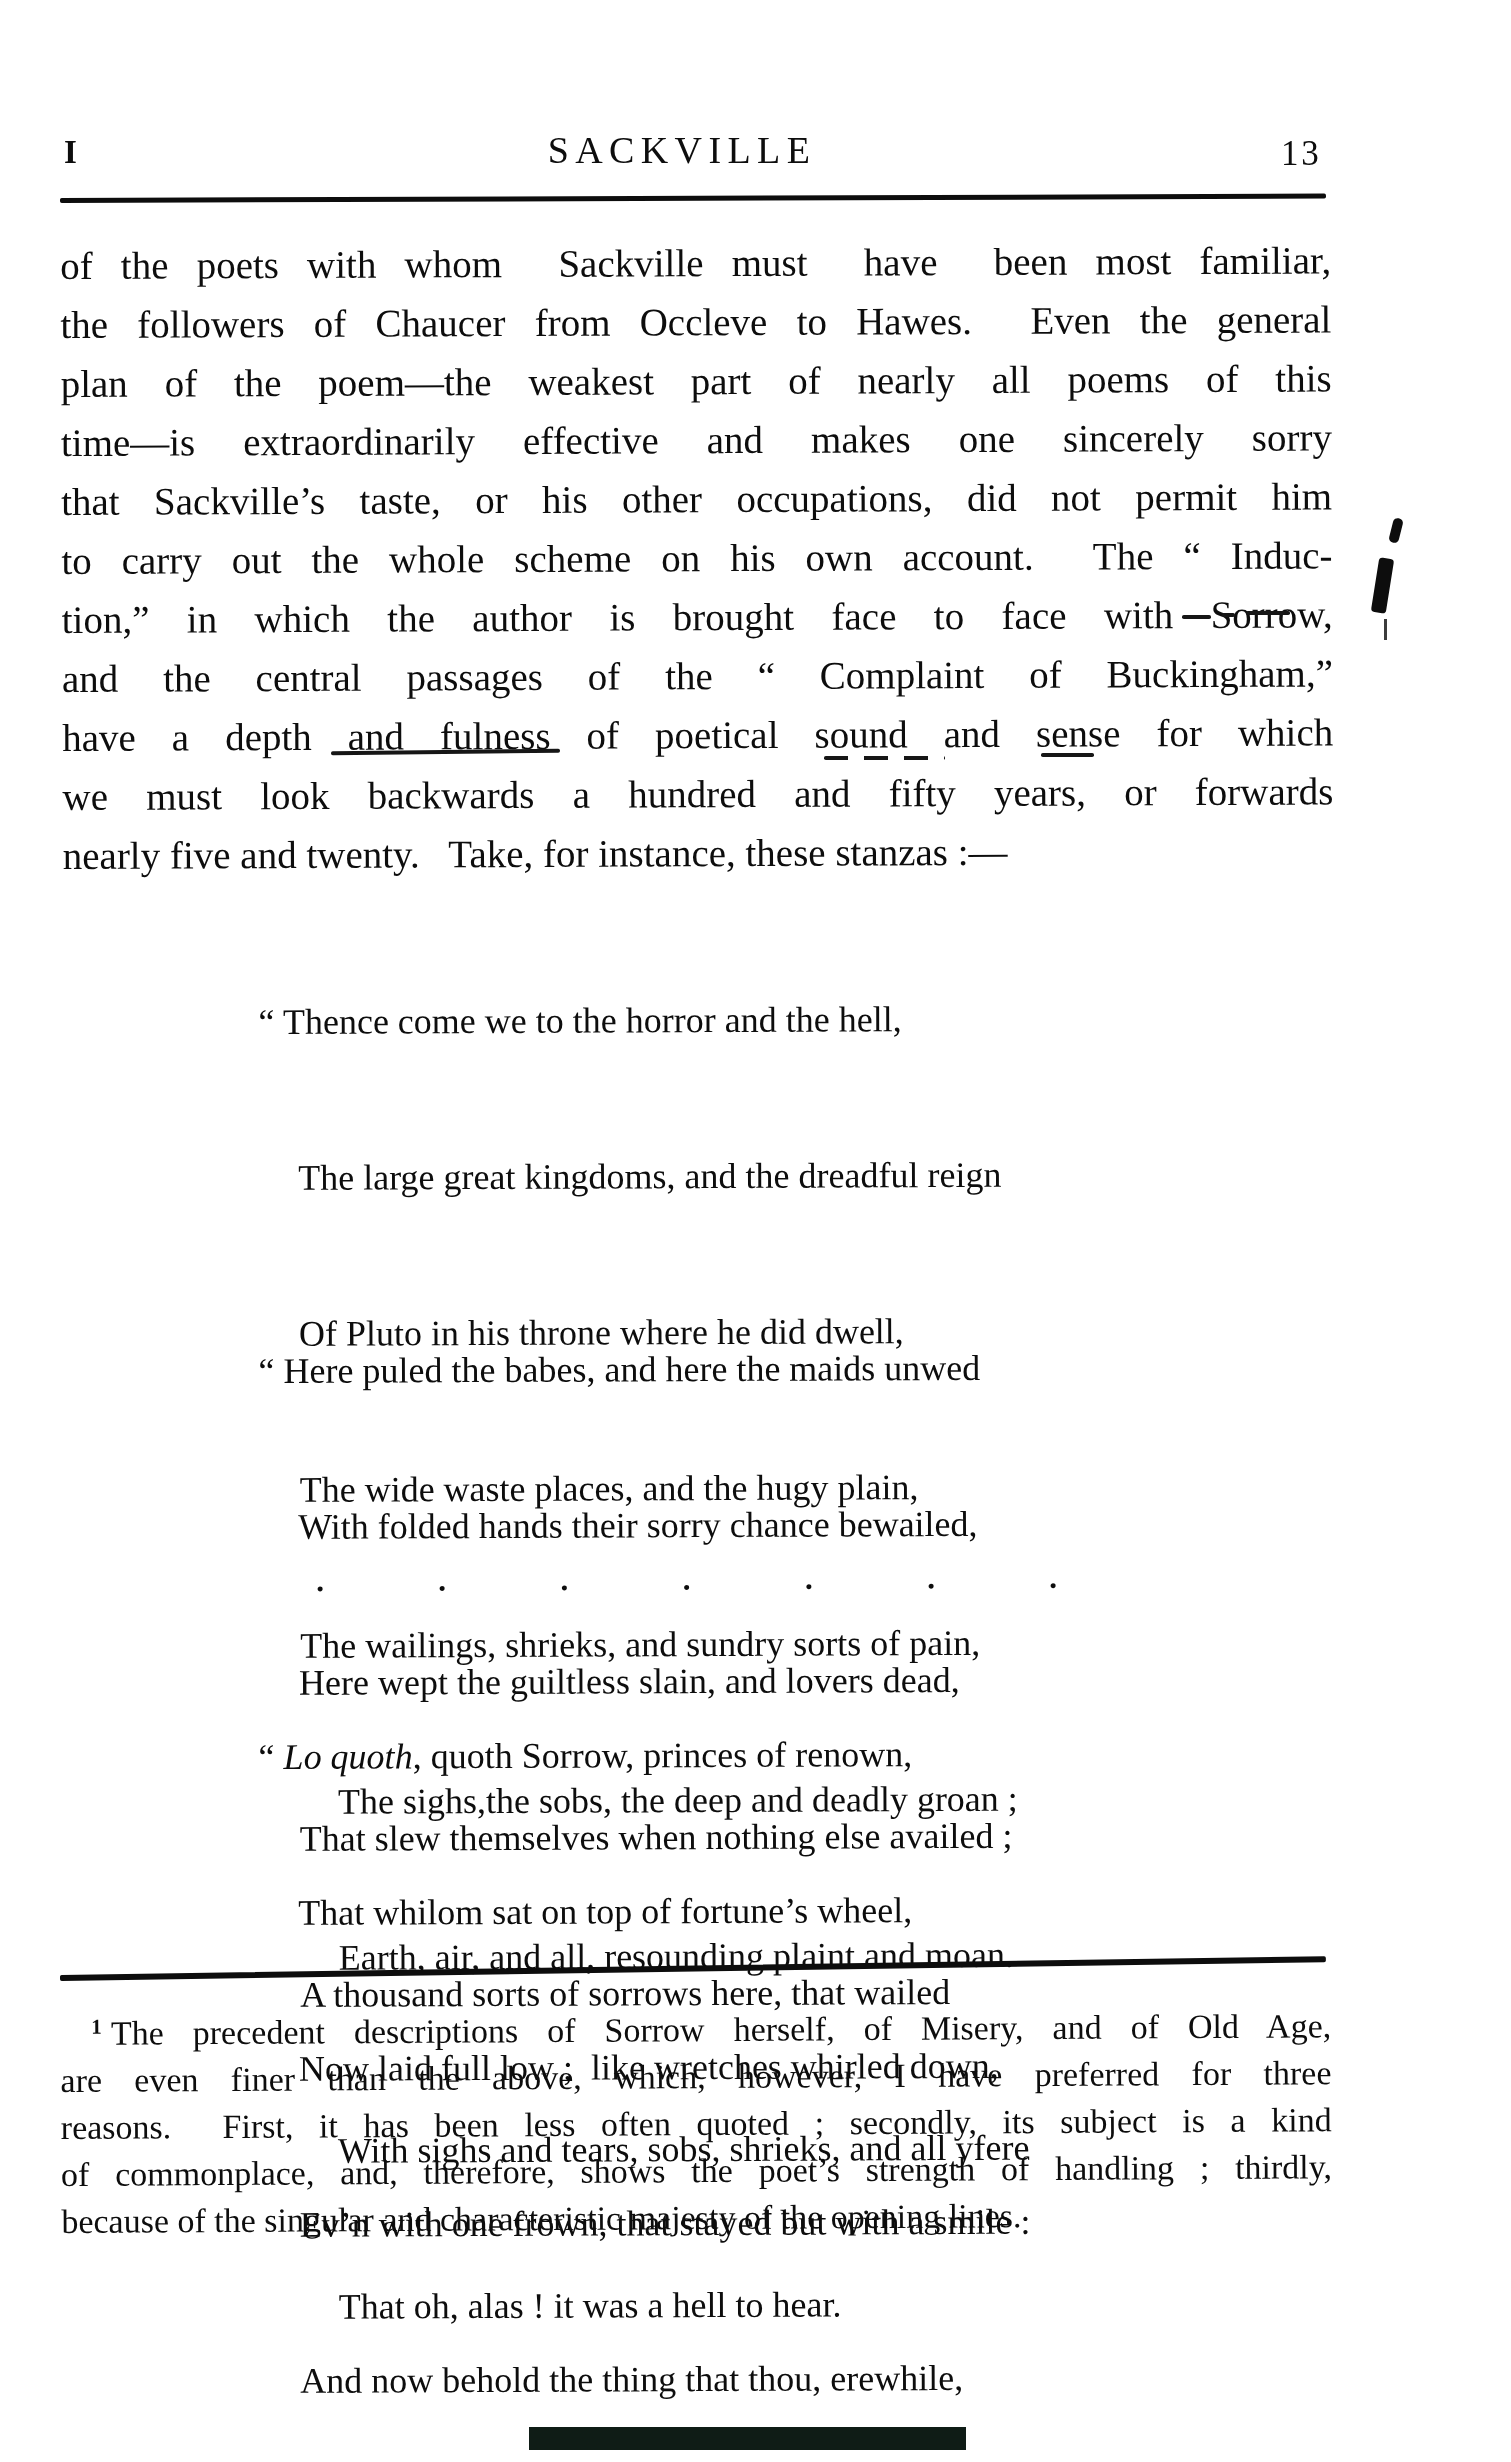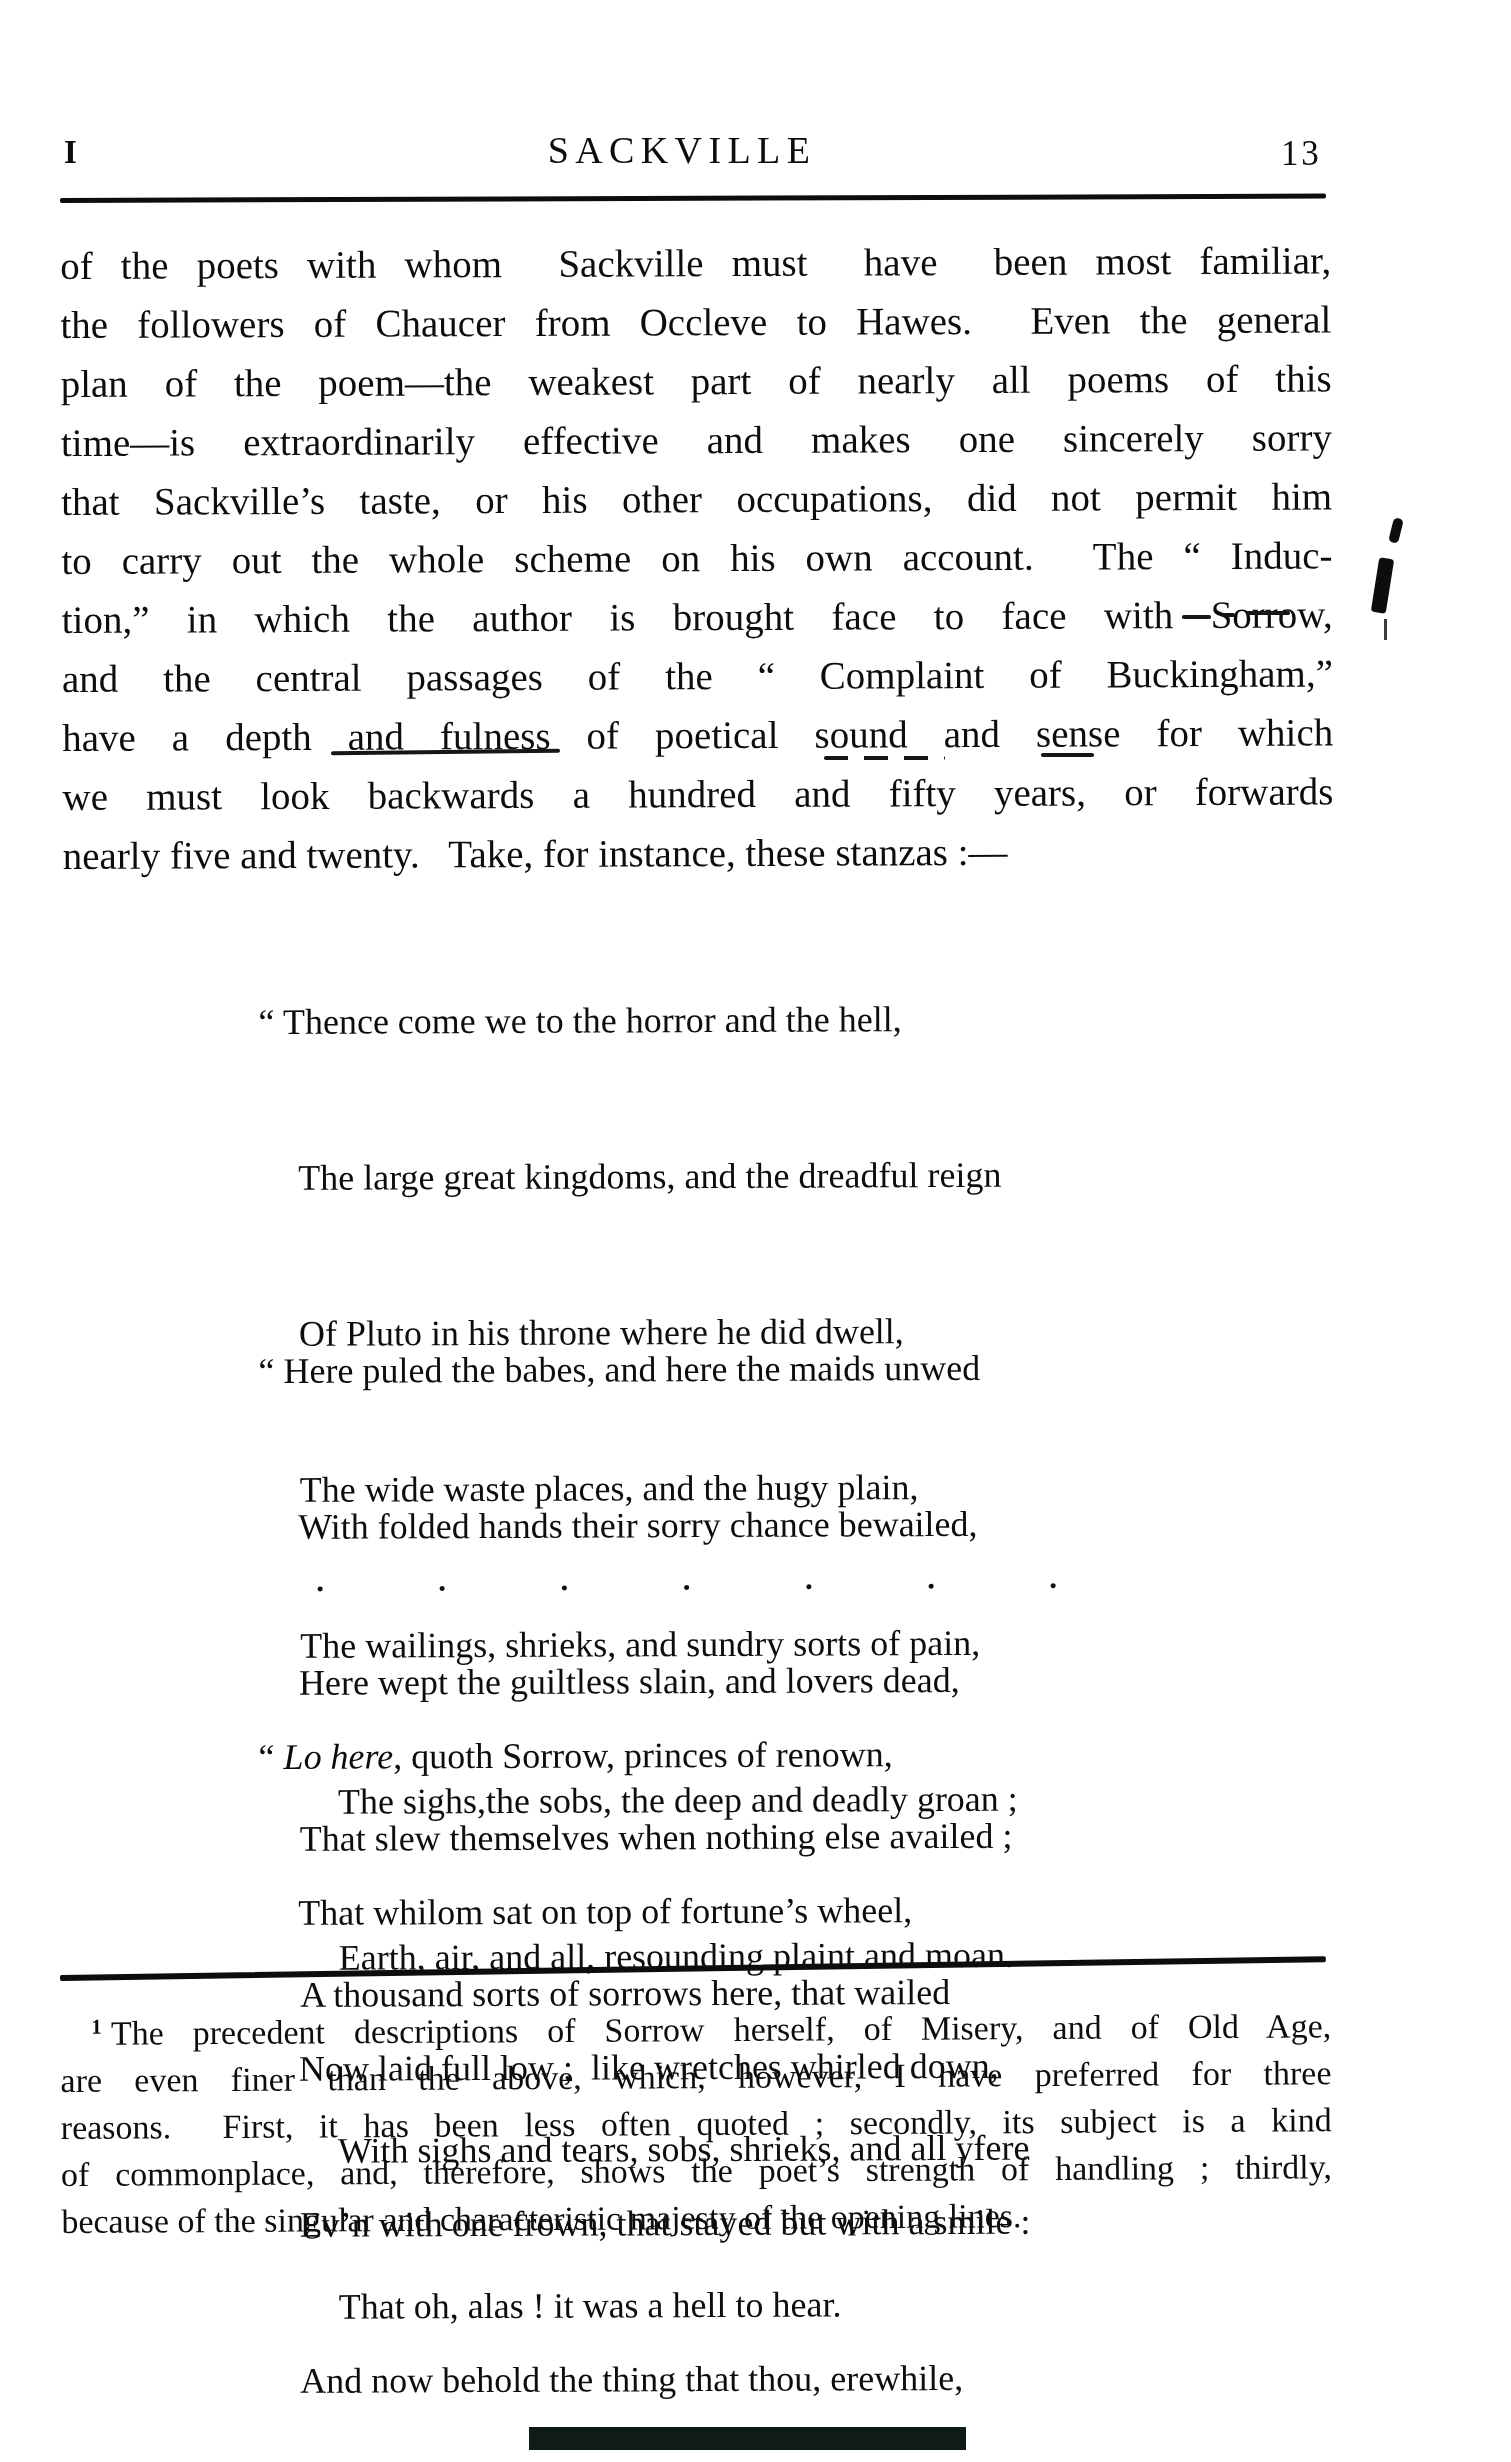--- a/index.html
+++ b/index.html
@@ -104,21 +104,21 @@
     <div class="pl l1">Here wept the guiltless slain, and lovers dead,</div>
     <div class="pl l1">That slew themselves when nothing else availed ;</div>
     <div class="pl l1">A thousand sorts of sorrows here, that wailed</div>
     <div class="pl l2">With sighs and tears, sobs, shrieks, and all yfere</div>
     <div class="pl l2">That oh, alas ! it was a hell to hear.</div>
   </div>
 
   <div class="dots-row">. . . . . . .</div>
 
   <div class="poem poem-3">
-    <div class="pl q"><span>“ </span><i>Lo here</i><span>, quoth Sorrow, princes of renown,</span></div>
+    <div class="pl q"><span>“ </span><i>Lo quoth</i><span>, quoth Sorrow, princes of renown,</span></div>
     <div class="pl l1">That whilom sat on top of fortune’s wheel,</div>
     <div class="pl l1">Now laid full low ;  like wretches whirled down,</div>
     <div class="pl l1">Ev’n with one frown, that stayed but with a smile :</div>
     <div class="pl l1">And now behold the thing that thou, erewhile,</div>
     
     
   </div>
 
   <div class="rule-foot"></div>
   <div class="footnote">

